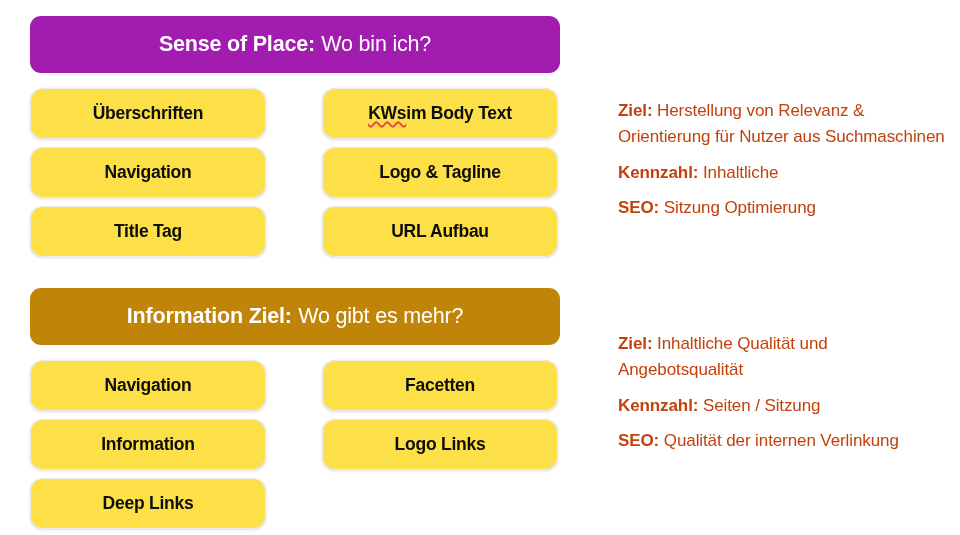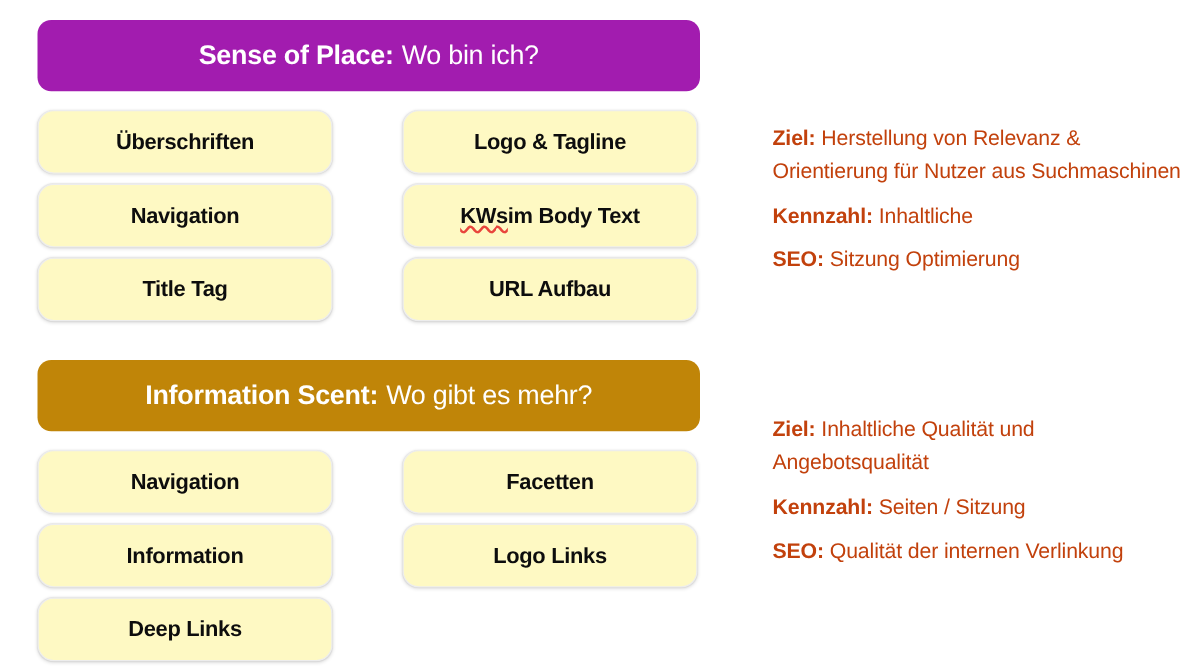--- a/index.html
+++ b/index.html
@@ -68,21 +68,21 @@
     top: 0;
     width: 236px;
   }
   .pill-col.col-left  { left: 0px; }
   .pill-col.col-right { left: 292px; }
 
   .pill {
     box-sizing: border-box;
     width: 236px;
     height: 51px;
-    background: #fef9c3;
+    background: #fde047;
     border: 1px solid #ededed;
     border-radius: 13px;
     box-shadow: 0 1px 3px rgba(0,0,0,0.13), 0 0 1px rgba(0,0,0,0.08);
     display: flex;
     align-items: center;
     justify-content: center;
     font-size: 17.5px;
     font-weight: bold;
     color: #0d0d0d;
     letter-spacing: -0.25px;
@@ -134,37 +134,37 @@
           <div class="pill">
             <span>Navigation</span>
           </div>
           <div class="pill">
             <span>Title Tag</span>
           </div>
         </div>
 
         <div class="pill-col col-right">
           <div class="pill">
-            <span>Logo &amp; Tagline</span>
-          </div>
-          <div class="pill">
             <span class="misspelled">KWs</span>
               <span> im Body Text</span>
           </div>
           <div class="pill">
+            <span>Logo &amp; Tagline</span>
+          </div>
+          <div class="pill">
             <span>URL Aufbau</span>
           </div>
         </div>
       </div>
     </div>
 
     <div class="section" style="margin-top:25px;">
 
       <div class="band" style="background:#C08508;">
-        <span class="band-term">Information Scent:</span>
+        <span class="band-term">Information Ziel:</span>
         <span class="band-rest">Wo gibt es mehr?</span>
       </div>
 
       <div class="pill-grid" style="height:175px;">
         <div class="pill-col col-left">
           <div class="pill">
             <span>Navigation</span>
           </div>
           <div class="pill">
             <span>Information</span>

